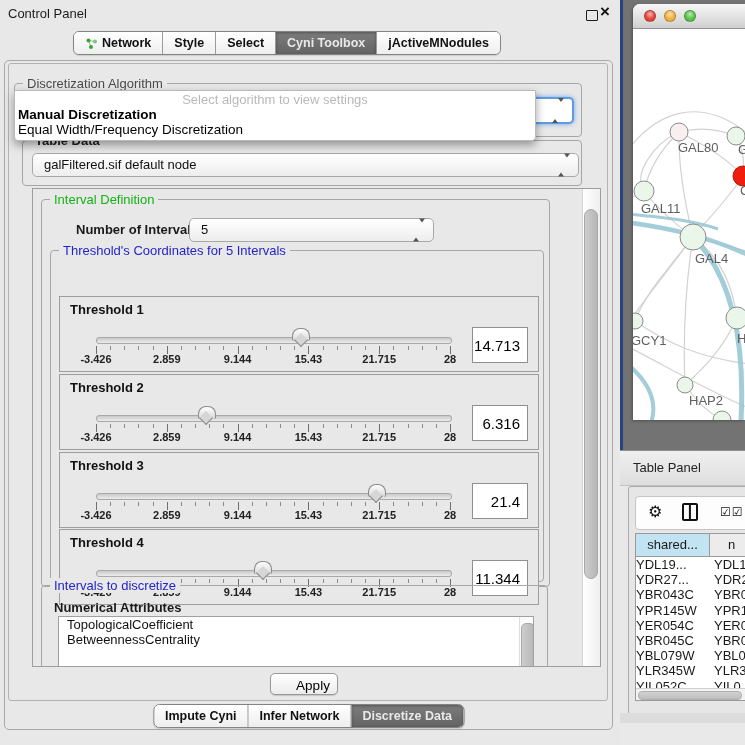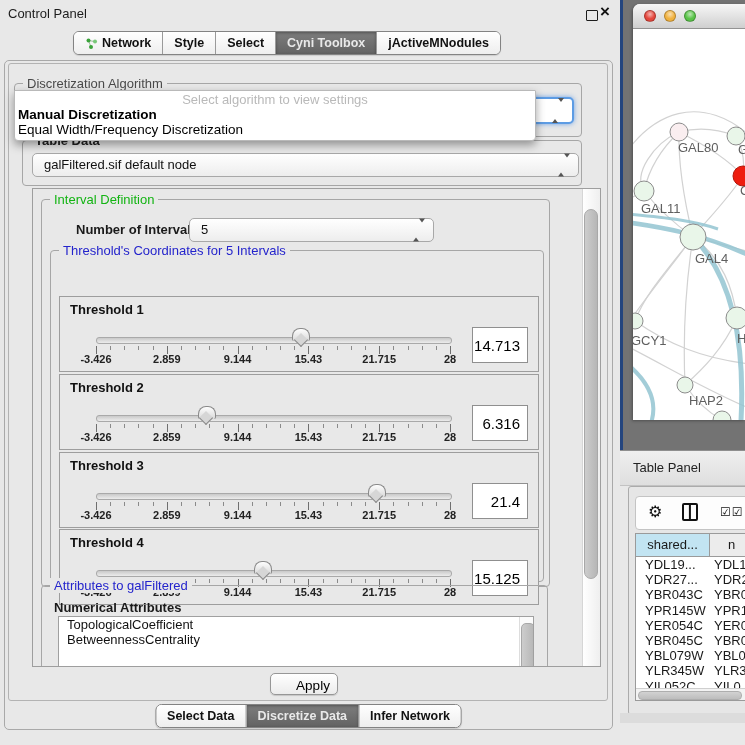--- a/index.html
+++ b/index.html
@@ -114,21 +114,21 @@
   #col-ic{left:46px;top:6px;width:16px;height:18px;border:2.2px solid #111;border-radius:2px;box-sizing:border-box;}
   #col-ic::after{content:"";position:absolute;left:50%;top:0;width:2.2px;height:100%;background:#111;transform:translateX(-50%);}
   #check-ic{left:84px;top:8px;font-size:12px;letter-spacing:1px;color:#111;}
   #tp-table{left:6px;top:46px;width:130px;height:166px;background:#fff;border:1px solid #9a9a9a;overflow:hidden;}
   .th-row{display:flex;height:22px;border-bottom:1px solid #9a9a9a;}
   .th-cell{font-size:13px;line-height:21px;box-sizing:border-box;}
   .th-c1{width:74px;background:#c2e4f2;border-right:1px solid #9a9a9a;text-align:center;}
   .th-c2{flex:1;background:#ececec;padding-left:18px;}
   .t-row{display:flex;height:15.2px;}
   .t-cell{font-size:13px;line-height:15px;box-sizing:border-box;white-space:nowrap;overflow:hidden;}
-  .t-c1{width:74px;padding-left:9px;}
+  .t-c1{width:74px;padding-left:0;}
   .t-c2{flex:1;padding-left:4px;}
   #tp-hsb{left:0;bottom:0;width:100%;height:11px;background:#f3f3f3;border-top:1px solid #cfcfcf;}
   #tp-hsb-thumb{left:2px;top:1.5px;width:102px;height:7.5px;border-radius:4px;
                 background:linear-gradient(#d2d2d2,#bdbdbd);border:1px solid #aeaeae;}
   #below-table{left:620px;top:713px;width:125px;height:32px;background:#dcdcdc;}
   #below-table2{left:620px;top:723px;width:125px;height:22px;background:#e9e9e9;}
 </style>
 </head>
 <body>
 
@@ -262,54 +262,54 @@
       <div class="tick-labels">
                     <span style="left: 36px;">-3.426</span>
                     <span style="left: 106.8px;">2.859</span>
                     <span style="left: 177.6px;">9.144</span>
                     <span style="left: 248.4px;">15.43</span>
                     <span style="left: 319.2px;">21.715</span>
                     <span style="left: 390px;">28</span>
                   </div>
       <div class="handle" style="left: 194.378px;"></div>
     </div>
-    <div class="vbox">15.125</div>
+    <div class="vbox">11.344</div>
   </div>
             </div>
         </div>
 
         <div class="group" id="attr-group">
-          <span class="gtitle gt-blue">Attributes to galFiltered</span>
+          <span class="gtitle gt-blue">Intervals to discretize</span>
           <div class="abs" id="attr-sub">Numerical Attributes</div>
           <div class="abs" id="attr-list">
               <div class="attr-item">TopologicalCoefficient</div>
               <div class="attr-item">BetweennessCentrality</div>
               <div class="abs vsb" id="attr-vsb">
                 <div class="vsb-thumb"></div>
               </div>
           </div>
         </div>
 
         <div class="vsb" style="left:549px;top:0;width:17px;height:477px;">
           <div class="vsb-thumb" style="top:20px;height:368px;"></div>
         </div>
       </div>
 
       <button class="abs" id="apply-btn">Apply</button>
     </div>
 
     <div class="abs segbar" id="bottom-tabs">
         <div class="seg">
-          <span>Select Data</span>
+          <span>Impute Cyni</span>
+        </div>
+        <div class="seg">
+          <span>Infer Network</span>
         </div>
         <div class="seg sel">
           <span>Discretize Data</span>
-        </div>
-        <div class="seg">
-          <span>Infer Network</span>
         </div>
       </div>
   </div>
 
   <div class="abs" id="net-frame">
     <div class="abs" id="net-window">
       <div class="abs" id="net-titlebar">
         <span class="light" style="left: 11px; background: radial-gradient(circle at 50% 32%, rgba(255, 255, 255, 0.6) 0%, rgb(228, 70, 60) 55%, rgb(228, 70, 60) 100%) rgb(228, 70, 60);"></span>
         <span class="light" style="left: 31px; background: radial-gradient(circle at 50% 32%, rgba(255, 255, 255, 0.6) 0%, rgb(240, 177, 62) 55%, rgb(240, 177, 62) 100%) rgb(240, 177, 62);"></span>
         <span class="light" style="left: 51px; background: radial-gradient(circle at 50% 32%, rgba(255, 255, 255, 0.6) 0%, rgb(88, 195, 71) 55%, rgb(88, 195, 71) 100%) rgb(88, 195, 71);"></span>

